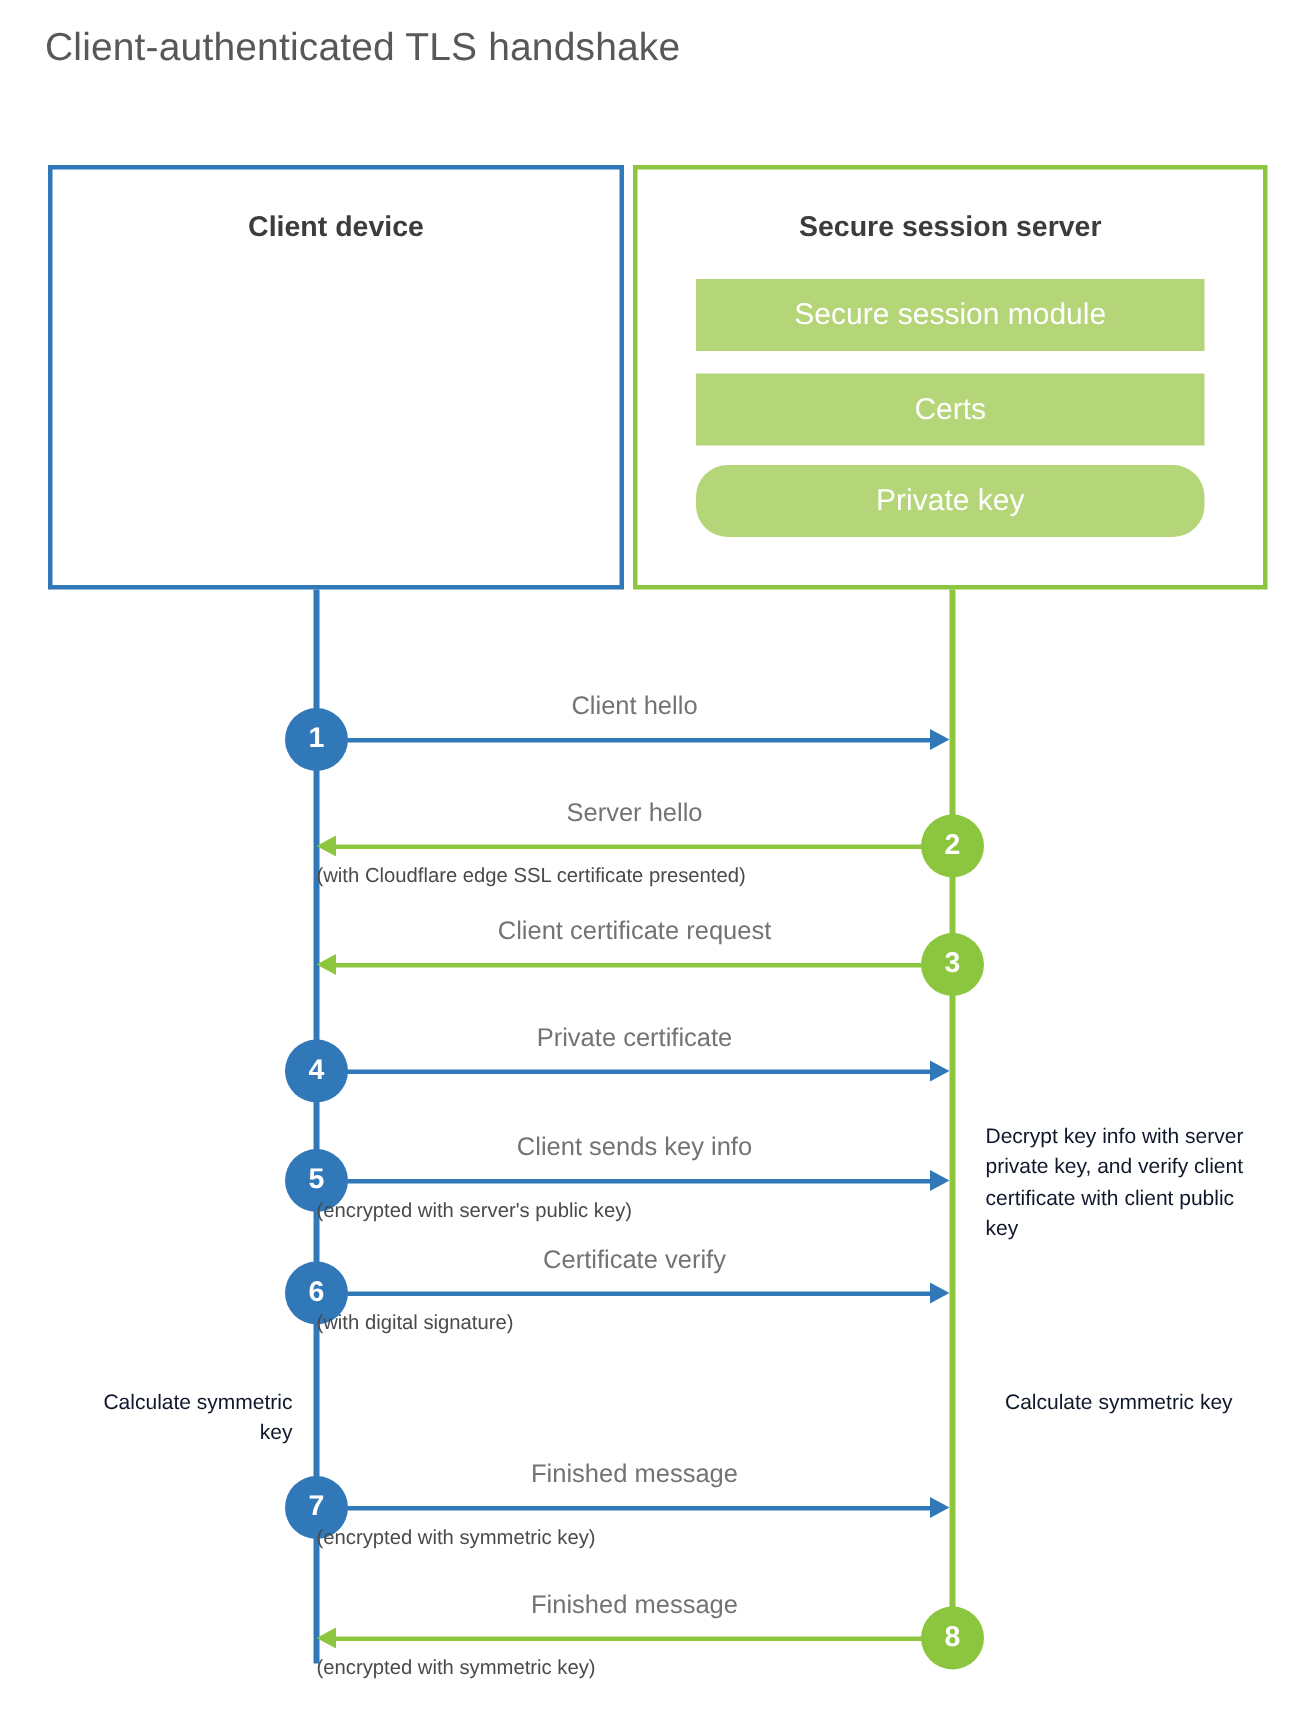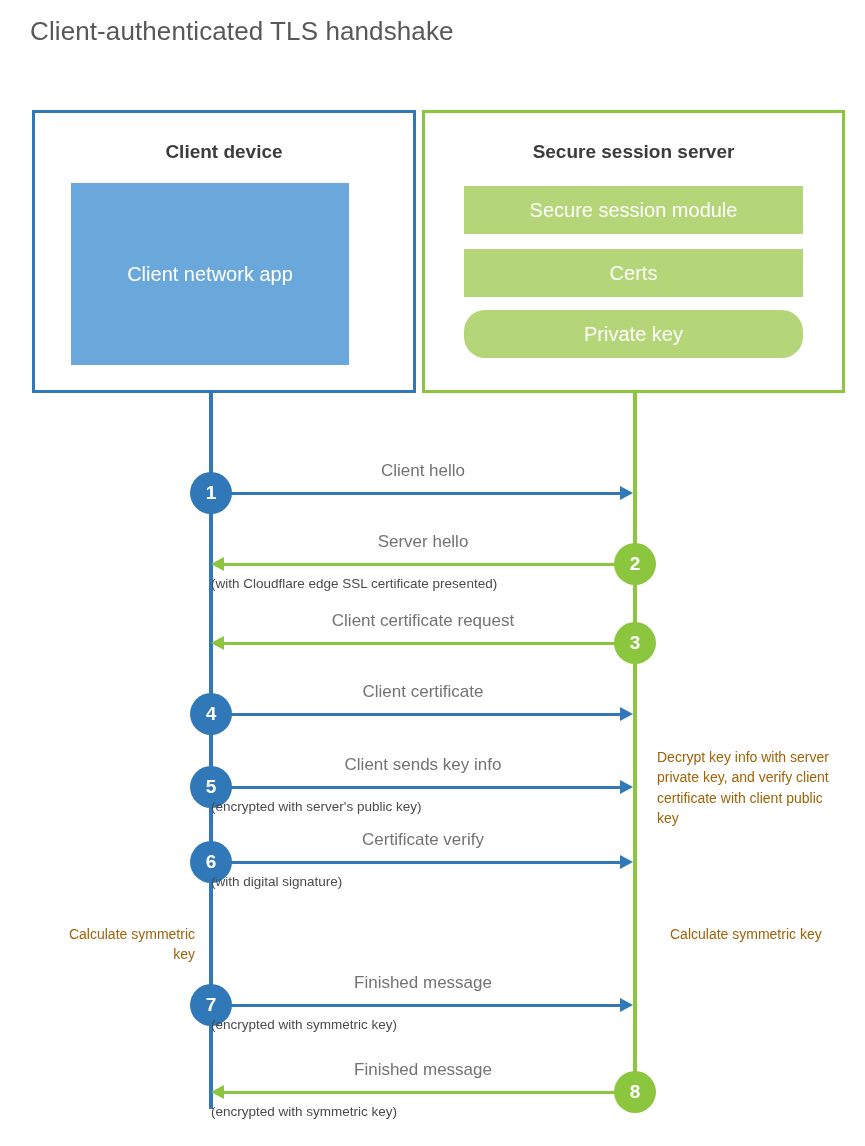--- a/index.html
+++ b/index.html
@@ -163,21 +163,21 @@
     color: #4a4a4a;
     white-space: nowrap;
     top: 12px;
   }
 
   
   .side-note {
     position: absolute;
     font-size: 14px;
     line-height: 1.45;
-    color: #a16207;
+    color: #0f172a;
   }
   #note-decrypt {
     left: 657px;
     top: 747px;
     width: 190px;
     text-align: left;
   }
   #note-client-symkey {
     left: 45px;
     top: 924px;
@@ -193,21 +193,20 @@
     line-height: 1.45;
   }
 </style>
 </head>
 <body>
 
 <div id="page-title">Client-authenticated TLS handshake</div>
 
 <div id="client-device-box" class="entity-box">
   <div class="entity-title">Client device</div>
-  <div id="client-app-block">Client network app</div>
 </div>
 
 <div id="server-box" class="entity-box">
   <div class="entity-title">Secure session server</div>
   <div id="server-block-0" class="server-block">Secure session module</div>
   <div id="server-block-1" class="server-block">Certs</div>
   <div id="server-block-2" class="server-block">Private key</div>
 </div>
 
 <div id="client-lifeline" class="lifeline"></div>
@@ -232,21 +231,21 @@
   <div class="arrow-line green" style="left:224px; width:411px;"></div>
   <div class="arrow-head left green" style="left:211px;"></div>
   <div class="step-circle green" style="left:614px;">3</div>
   <div class="step-label" style="left:211px; width:424px;">Client certificate request</div>
 </div>
 
 <div class="step" style="left:0; top:714px;">
   <div class="arrow-line blue" style="left:211px; width:409px;"></div>
   <div class="arrow-head right blue" style="left:620px;"></div>
   <div class="step-circle blue" style="left:190px;">4</div>
-  <div class="step-label" style="left:211px; width:424px;">Client certificate</div>
+  <div class="step-label" style="left:211px; width:424px;">Private certificate</div>
 </div>
 
 <div class="step" style="left:0; top:787px;">
   <div class="arrow-line blue" style="left:211px; width:409px;"></div>
   <div class="arrow-head right blue" style="left:620px;"></div>
   <div class="step-circle blue" style="left:190px;">5</div>
   <div class="step-label" style="left:211px; width:424px;">Client sends key info</div>
   <div class="step-sublabel" style="left:211px; width:424px;">(encrypted with server's public key)</div>
 </div>
 

